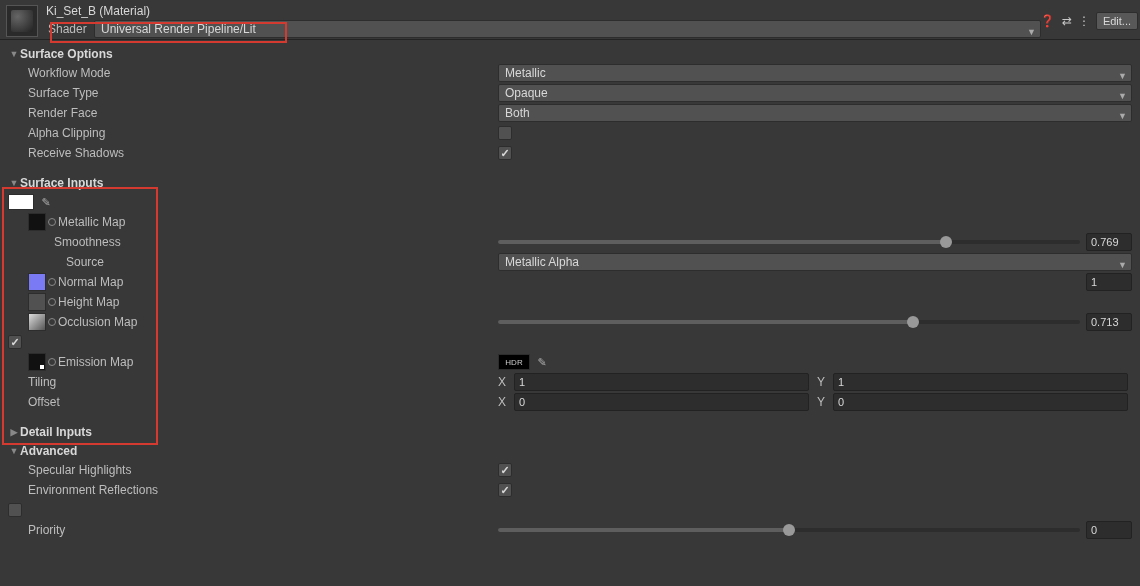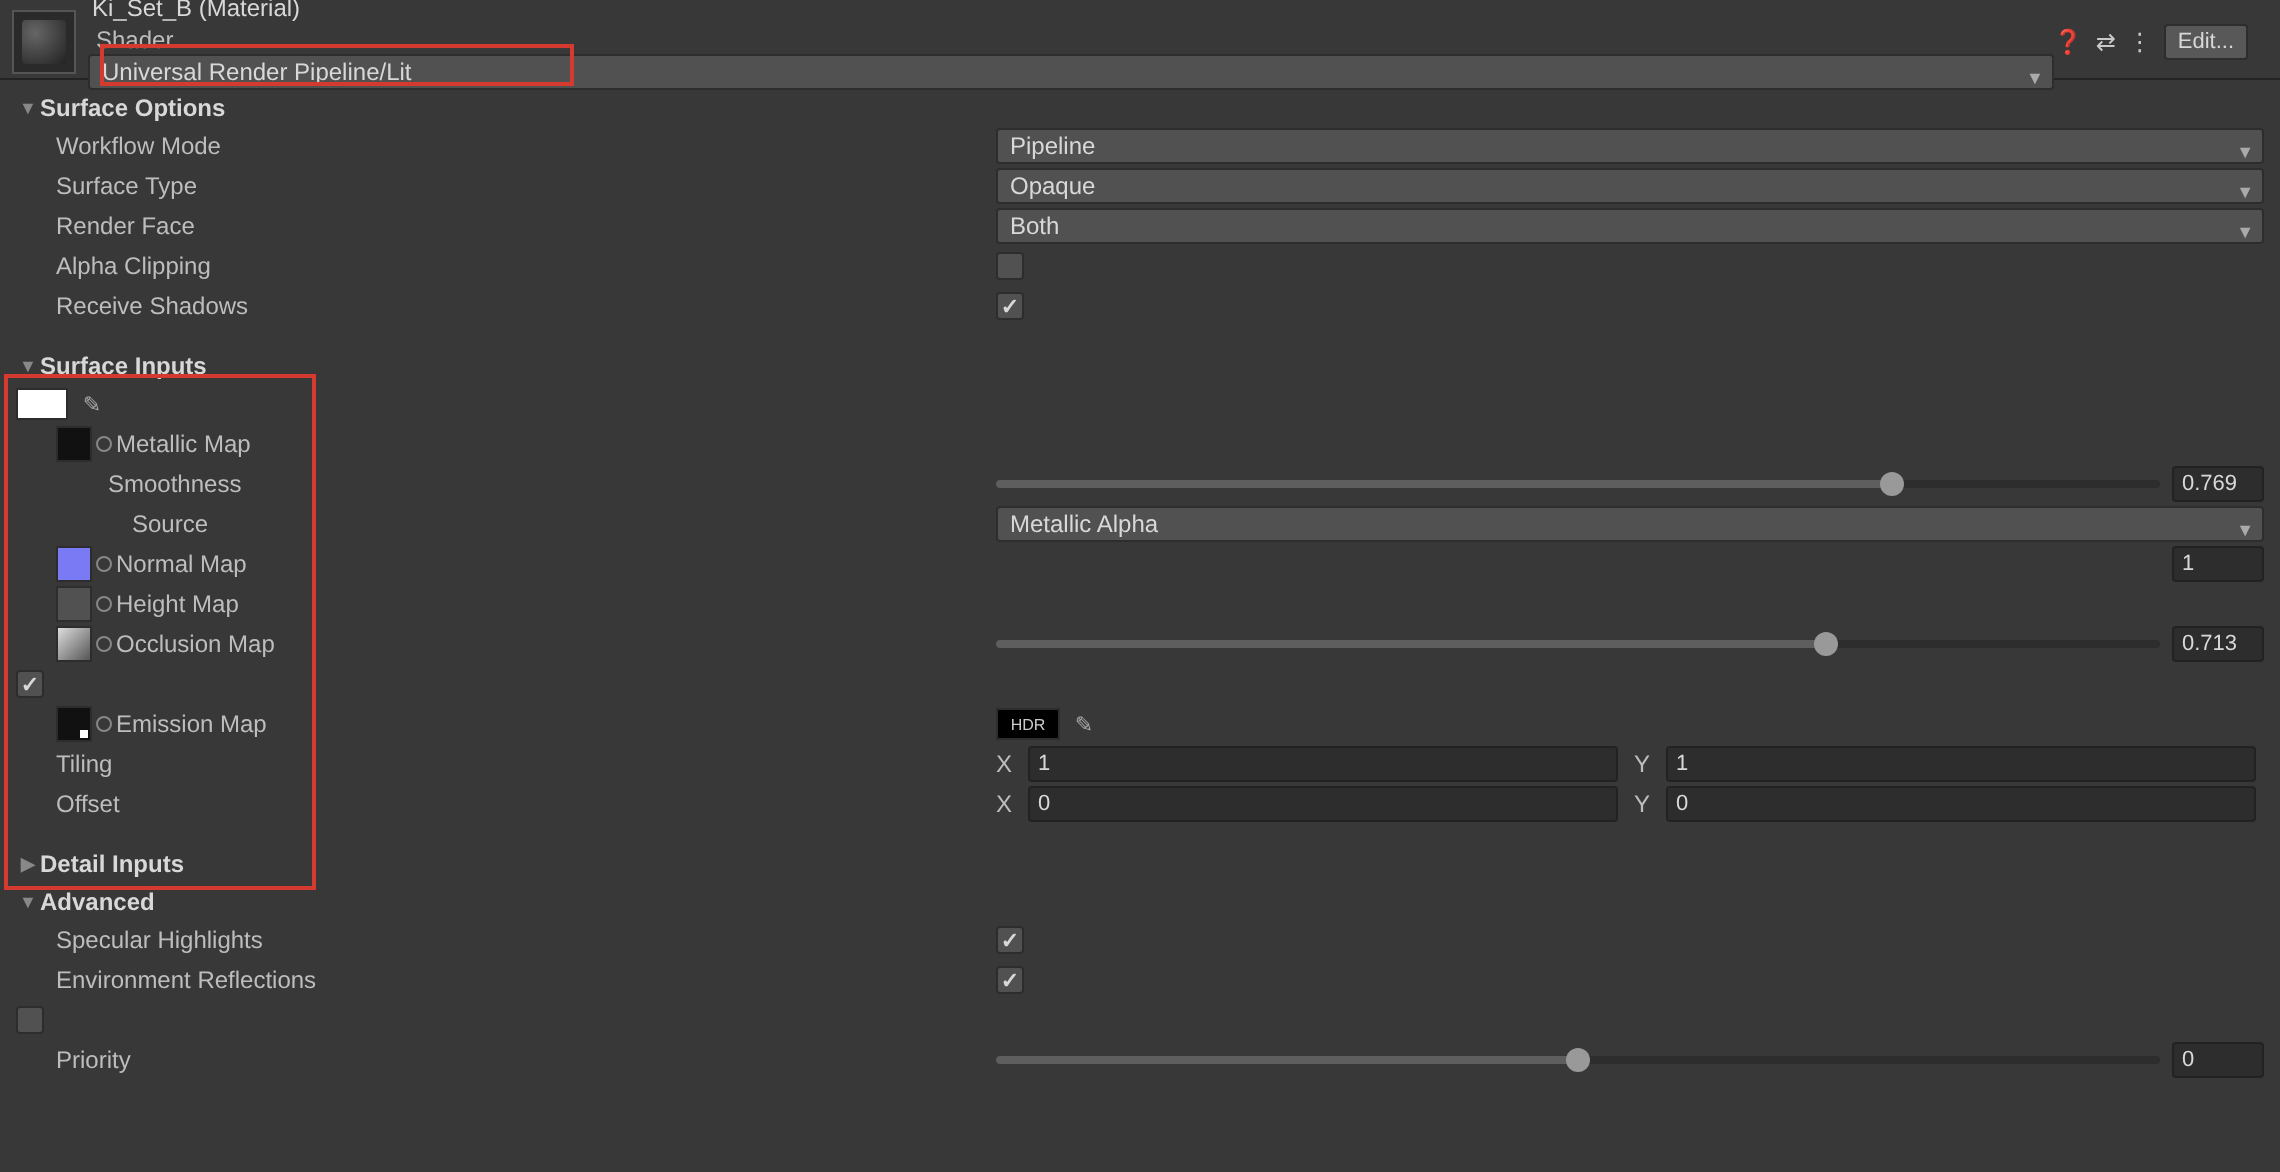--- a/index.html
+++ b/index.html
@@ -1,22 +1,22 @@
 <!DOCTYPE html>
 <html><head>
 <meta charset="utf-8">
 <style>
 * { box-sizing: border-box; margin: 0; padding: 0; font-family: Arial, sans-serif; }
 body { background: #383838; color: #bdbdbd; font-size: 12px; width: 1140px; height: 586px; overflow: hidden; position: relative; }
-.header { display: flex; align-items: center; height: 40px; padding: 2px 16px 0 6px; border-bottom: 1px solid #232323; }
+.header { display: flex; align-items: center; height: 40px; padding: 2px 2px 0 6px; border-bottom: 1px solid #232323; }
 .mat-thumb { width: 32px; height: 32px; background: #2a2a2a; border: 1px solid #555; margin-right: 6px; flex-shrink: 0; display: flex; align-items: center; justify-content: center; }
 .mat-thumb-inner { width: 22px; height: 22px; background: radial-gradient(circle at 30% 30%, #666, #222); border-radius: 2px; }
 .header-main { flex: 1; }
 .title { color: #d8d8d8; font-size: 12px; padding-left: 2px; }
-.shader-row { display: flex; margin-top: 2px; flex-direction: column; }
+.shader-row { display: flex; align-items: center; margin-top: 2px; }
 .shader-label { width: 50px; padding-left: 4px; color: #bdbdbd; }
 .shader-field { flex: 1; background: #515151; border: 1px solid #2d2d2d; height: 18px; line-height: 16px; padding: 0 6px; color: #d8d8d8; border-radius: 2px; position: relative; }
 .shader-field .arrow { position: absolute; right: 4px; top: 3px; font-size: 9px; color: #aaa; }
 .red-box { position: absolute; border: 2px solid #d43a2f; pointer-events: none; }
 .header-icons { display: flex; gap: 6px; align-items: center; padding-right: 2px; height: 18px; }
 .header-icons span { color: #c8c8c8; cursor: pointer; font-size: 12px; }
 .edit-btn { background: #585858; border: 1px solid #2d2d2d; color: #d8d8d8; height: 18px; line-height: 16px; padding: 0 6px; border-radius: 2px; font-size: 11px; cursor: pointer; margin-left: 4px; }
 .body { padding: 4px 8px 0 8px; }
 .section-header { display: flex; align-items: center; height: 19px; font-weight: bold; color: #d8d8d8; cursor: pointer; }
 .foldout { width: 12px; text-align: center; font-size: 9px; color: #888; }
@@ -84,21 +84,21 @@
     <span class="foldout">▼</span>
     <span>Surface Options</span>
   </div>
 
   <div class="row">
     <div class="label-col">
         <span>Workflow Mode</span>
       </div>
     <div class="value-col">
       <div class="dropdown">
-        <span>Pipeline</span><span class="arrow">▼</span>
+        <span>Metallic</span><span class="arrow">▼</span>
       </div>
     </div>
   </div>
   <div class="row">
     <div class="label-col">
         <span>Surface Type</span>
       </div>
     <div class="value-col">
       <div class="dropdown">
         <span>Opaque</span><span class="arrow">▼</span>

